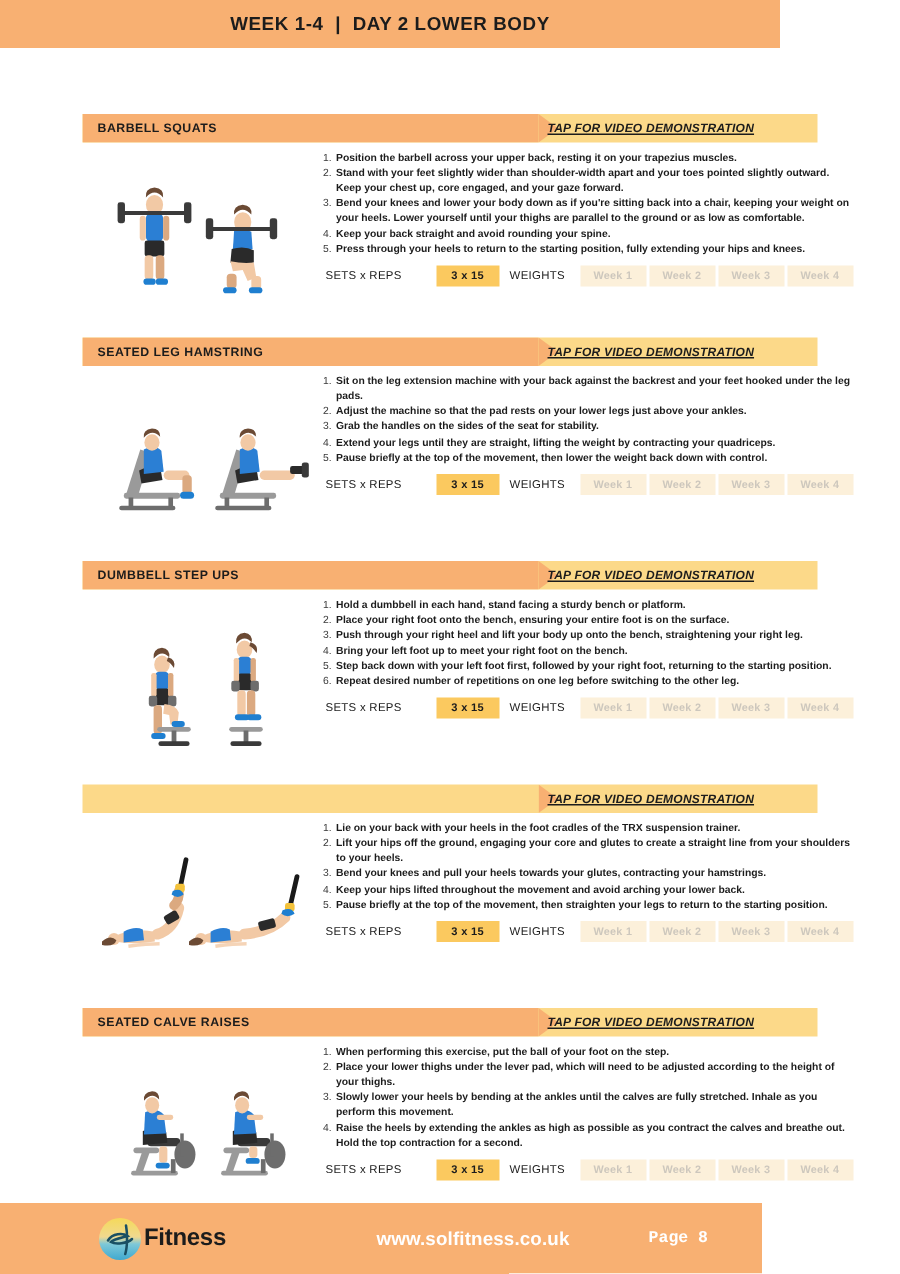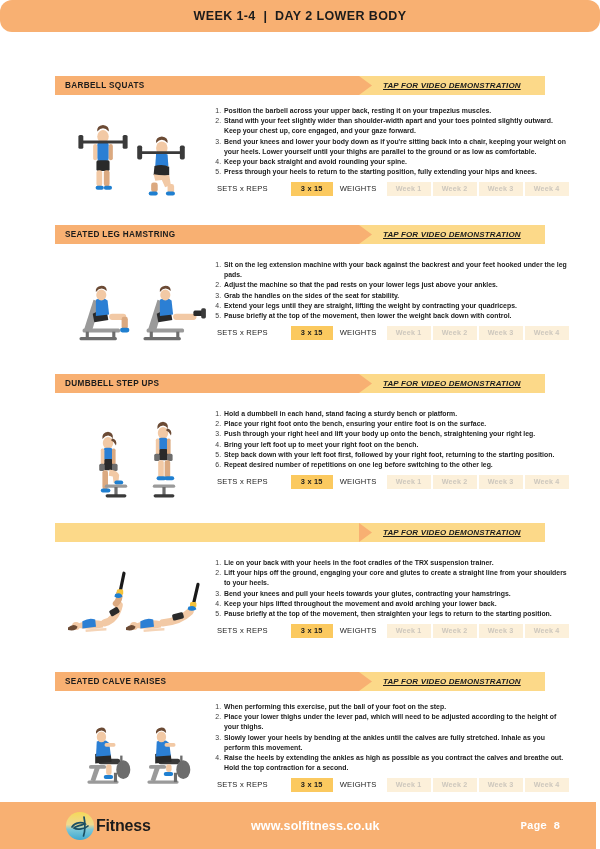--- a/index.html
+++ b/index.html
@@ -10,27 +10,26 @@
     width: 600px;
     height: 849px;
     background: #ffffff;
     font-family: "Liberation Sans", sans-serif;
     overflow: hidden;
     position: relative;
   }
 
   
   .header-banner {
-    width: 600px;
+    width: 520px;
     height: 32px;
     background: #f8b072;
     display: flex;
     align-items: center;
     justify-content: center;
-    border-radius: 12px;
   }
   .header-title {
     font-size: 12.5px;
     font-weight: bold;
     letter-spacing: 0.4px;
     color: #1c1c1c;
     white-space: pre;
   }
 
   
@@ -76,34 +75,34 @@
   .exercise-name {
     padding-left: 10px;
     font-size: 8.2px;
     font-weight: 600;
     letter-spacing: 0.35px;
     color: #1c1c1c;
     white-space: nowrap;
   }
   .video-link {
     position: absolute;
-    left: 328px;
+    left: 310px;
     font-size: 8px;
     font-weight: bold;
     font-style: italic;
     letter-spacing: 0.15px;
     color: #1c1c1c;
     text-decoration: underline;
     white-space: nowrap;
   }
 
   
   .content-row {
     display: flex;
-    align-items: center;
+    align-items: flex-start;
   }
   .illustration {
     width: 155px;
     flex: none;
     display: flex;
     align-items: center;
     justify-content: center;
     padding-top: 6px;
   }
   .illustration svg { display: block; }
@@ -170,21 +169,21 @@
     color: #cdc7bd;
     letter-spacing: 0.2px;
   }
   .week-box:first-of-type { margin-left: 3px; }
 
   
   .footer {
     position: absolute;
     left: 0;
     bottom: 0;
-    width: 596px;
+    width: 508px;
     height: 47px;
     background: #f8b072;
     display: flex;
     align-items: center;
     justify-content: space-between;
   }
   .footer-logo {
     display: flex;
     align-items: center;
     margin-left: 65px;

